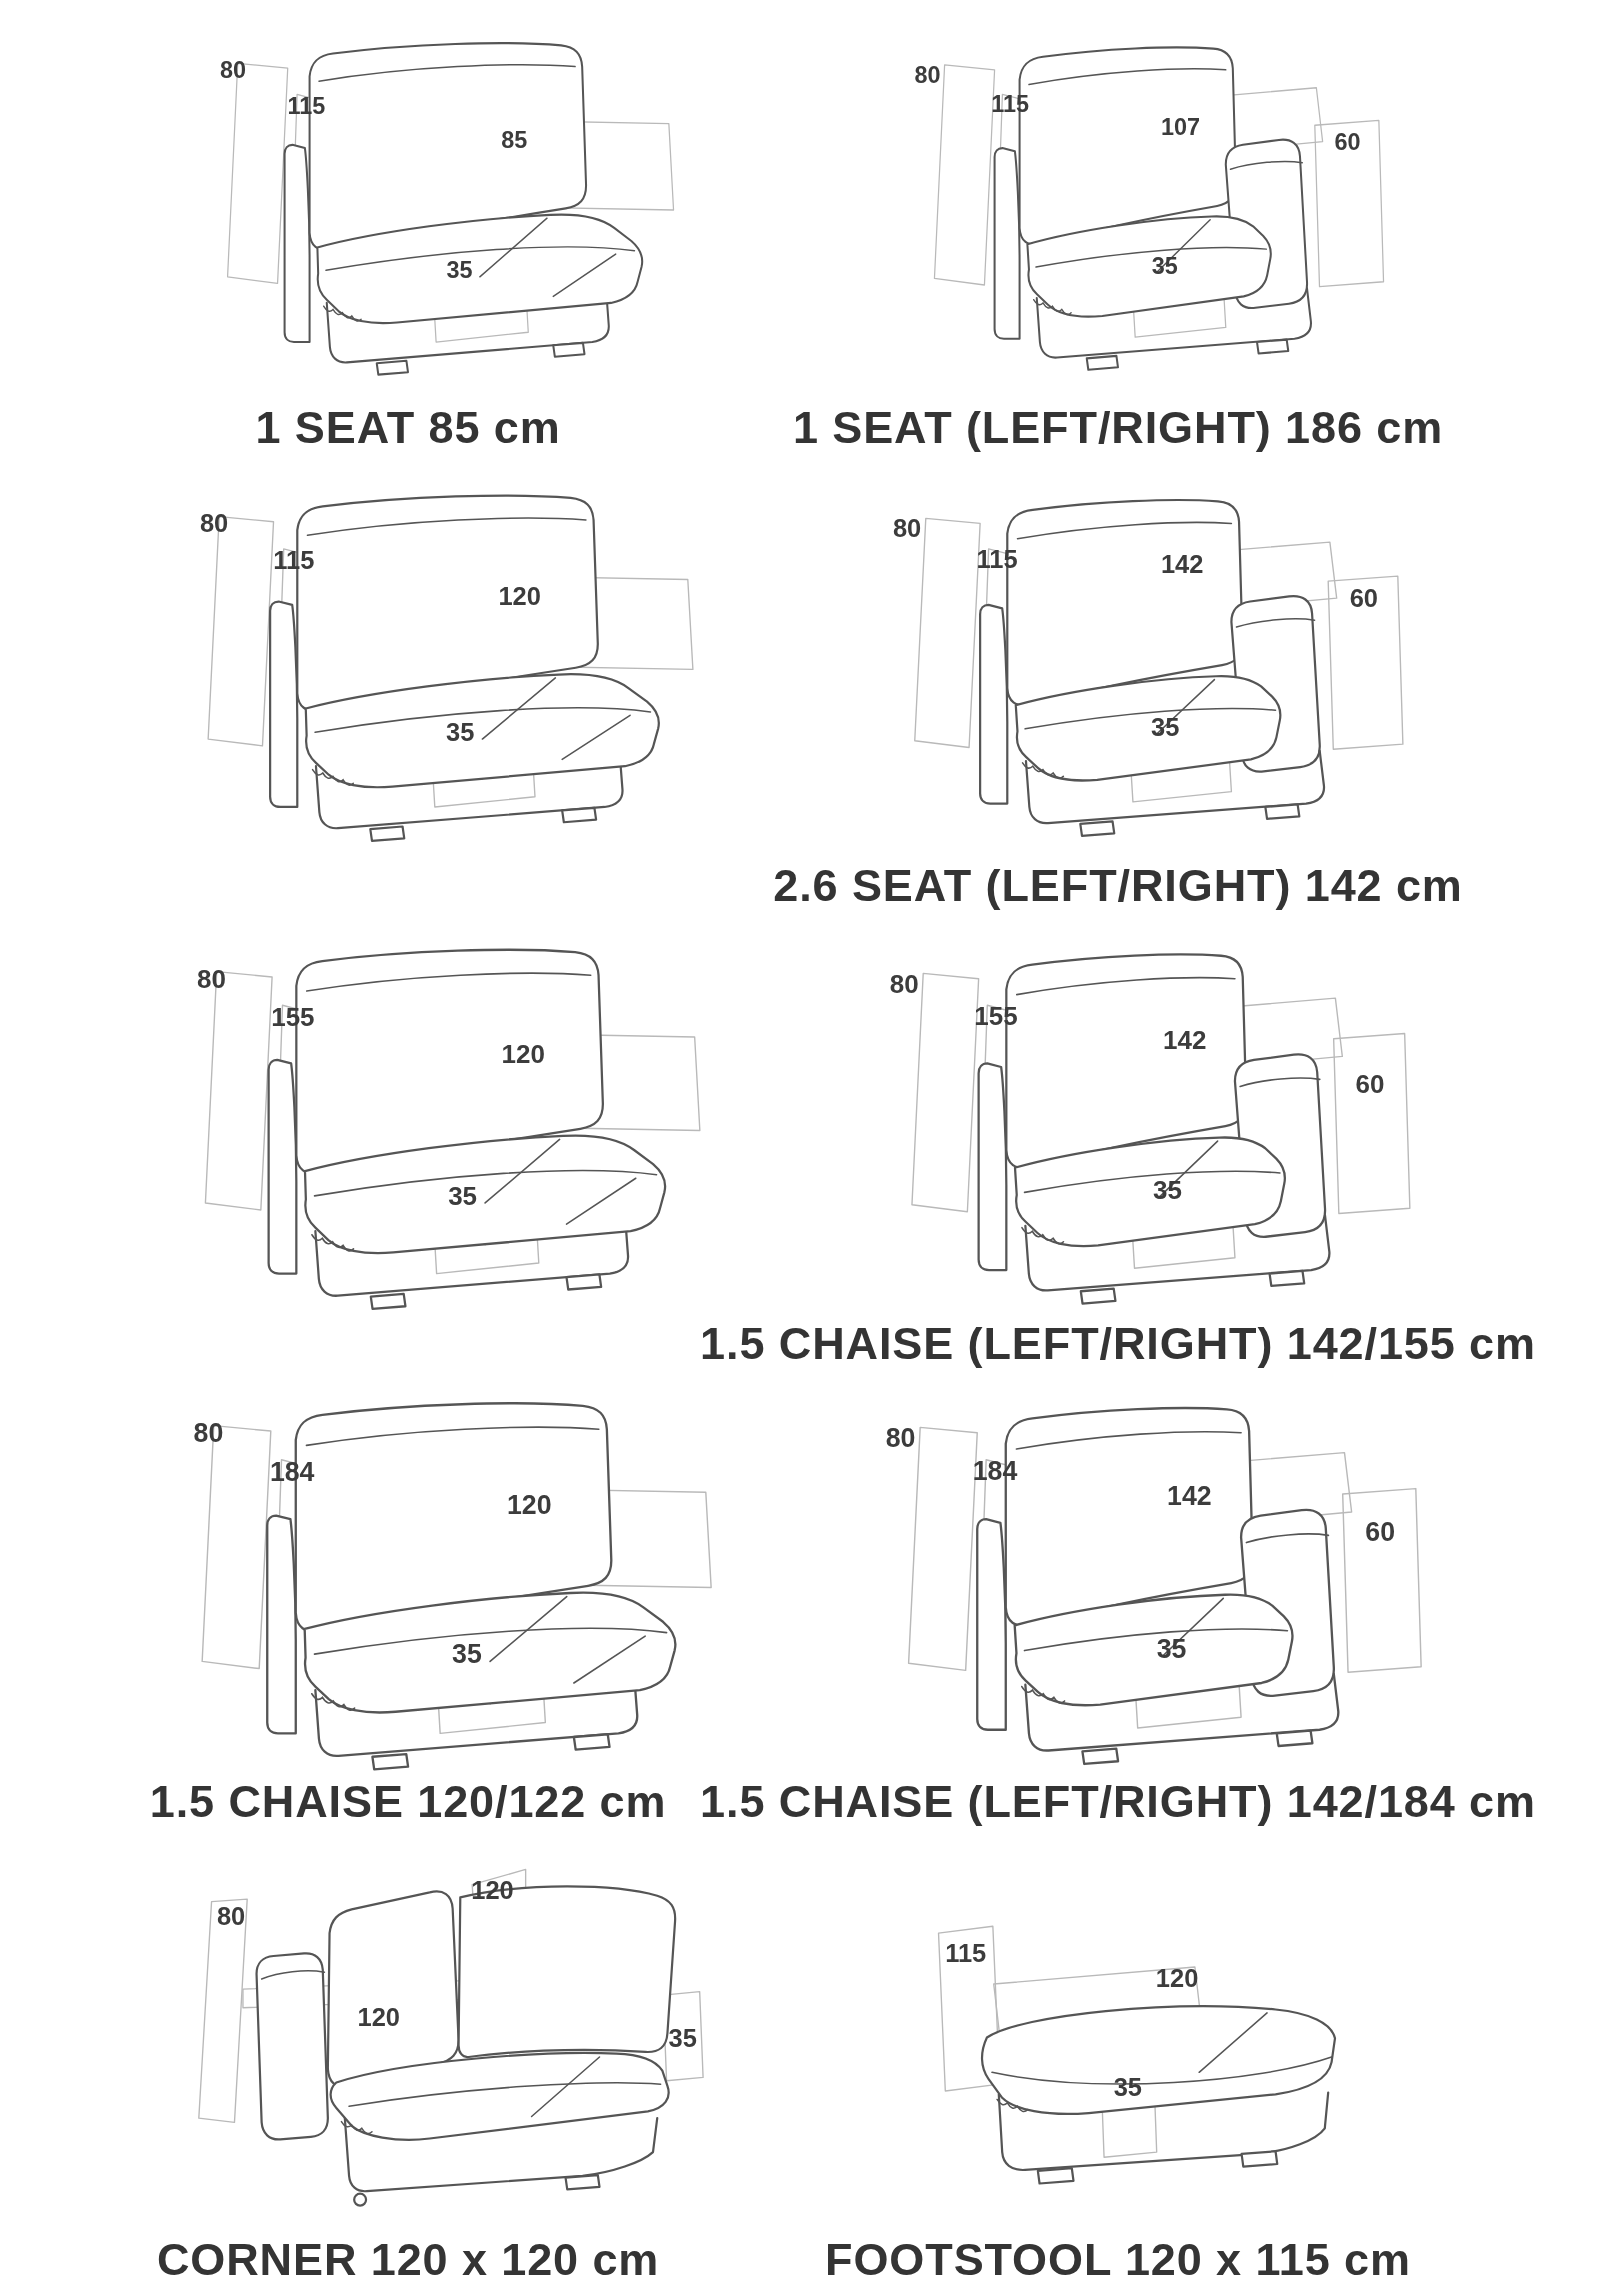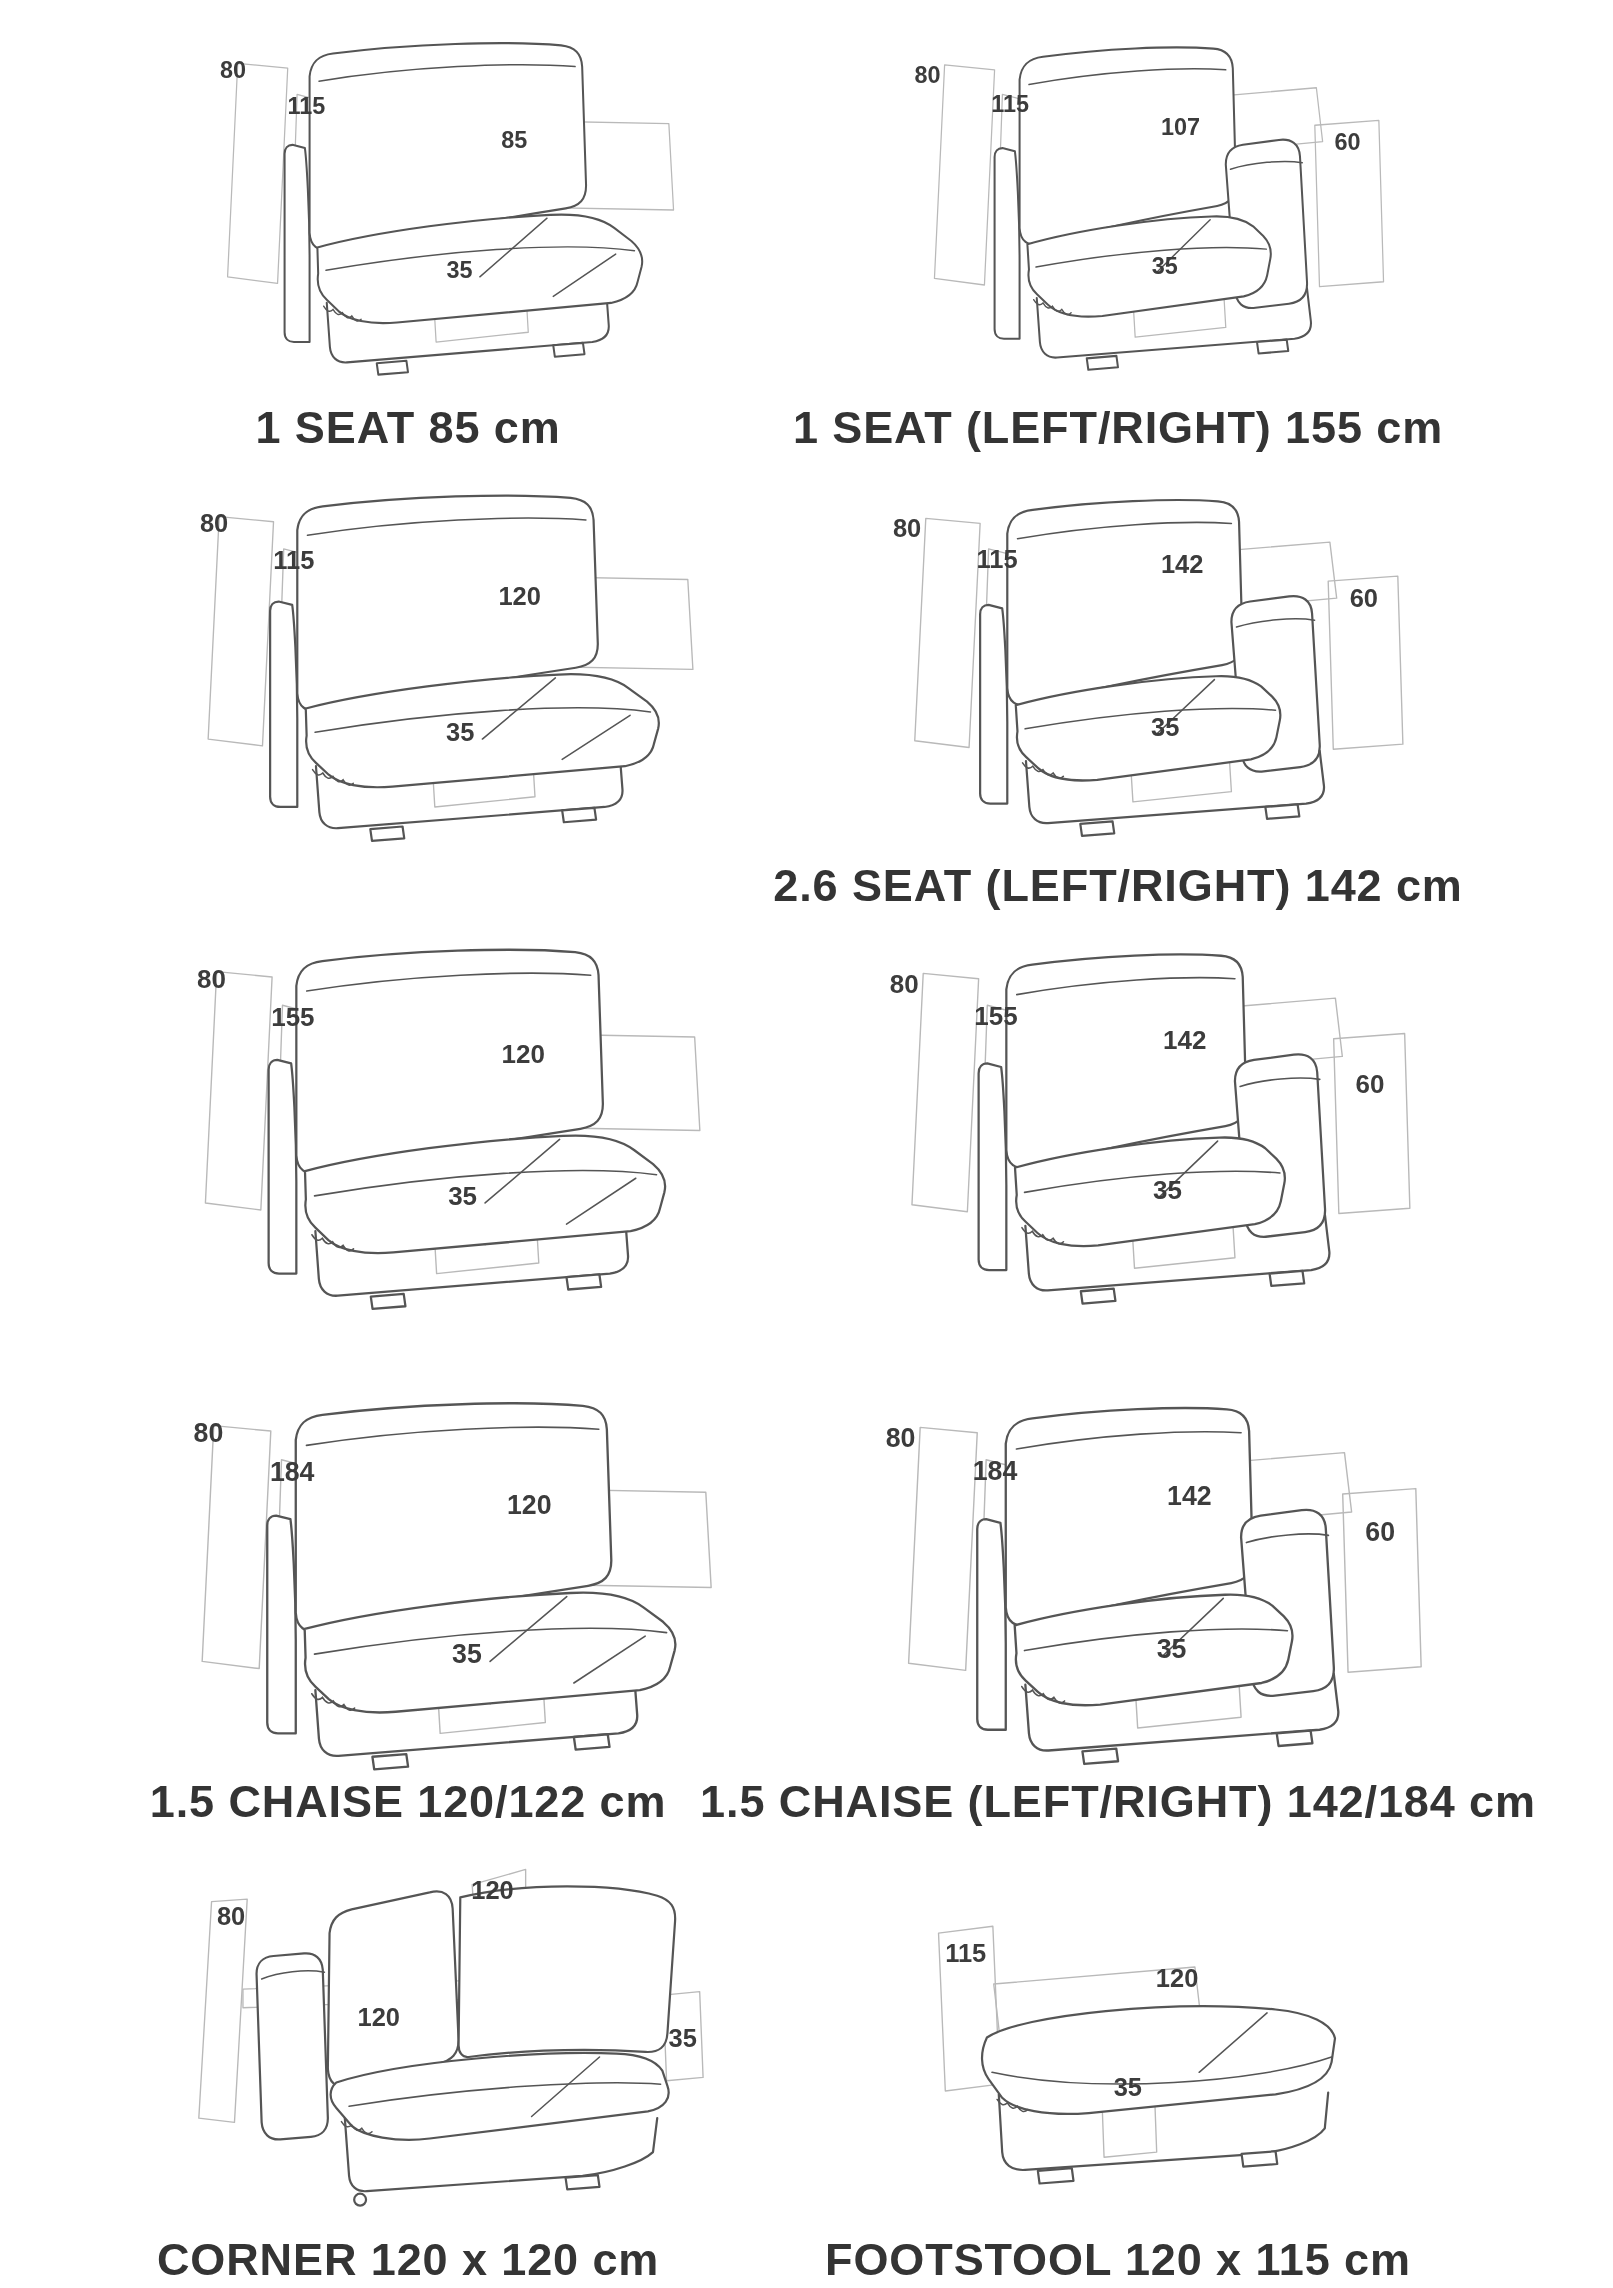--- a/index.html
+++ b/index.html
@@ -153,21 +153,21 @@
     <svg class="drawing" viewBox="0 0 750 470">
       <g class="module" transform="translate(34,8) scale(0.92,0.96)">
         <use href="#sym-arm"></use>
         <text class="dim" x="126" y="86">80</text>
         <text class="dim" x="232" y="122">115</text>
         <text class="dim" x="450" y="150">107</text>
         <text class="dim" x="664" y="168">60</text>
         <text class="dim" x="430" y="320">35</text>
       </g>
     </svg>
-    <figcaption class="title">1 SEAT (LEFT/RIGHT) 155 cm</figcaption>
+    <figcaption class="title">1 SEAT (LEFT/RIGHT) 186 cm</figcaption>
   </figure>
 
   <figure class="cell col-left">
     <svg class="drawing" viewBox="0 0 750 470">
       <g class="module">
         <use href="#sym-armless"></use>
         <text class="dim" x="146" y="80">80</text>
         <text class="dim" x="240" y="124">115</text>
         <text class="dim" x="506" y="166">120</text>
         <text class="dim" x="436" y="326">35</text>
@@ -205,20 +205,21 @@
     <svg class="drawing" viewBox="0 0 750 470">
       <g class="module" transform="translate(-6,-6) scale(1.02,1.04)">
         <use href="#sym-arm"></use>
         <text class="dim" x="126" y="86">80</text>
         <text class="dim" x="232" y="122">155</text>
         <text class="dim" x="450" y="150">142</text>
         <text class="dim" x="664" y="200">60</text>
         <text class="dim" x="430" y="320">35</text>
       </g>
     </svg>
+    <figcaption class="title">1.5 CHAISE (LEFT/RIGHT) 142/155 cm</figcaption>
   </figure>
 
   <figure class="cell col-left">
     <svg class="drawing" viewBox="0 0 750 470">
       <g class="module" transform="translate(-14,-12) scale(1.05,1.06)">
         <use href="#sym-armless"></use>
         <text class="dim" x="146" y="80">80</text>
         <text class="dim" x="240" y="124">184</text>
         <text class="dim" x="506" y="160">120</text>
         <text class="dim" x="436" y="326">35</text>

